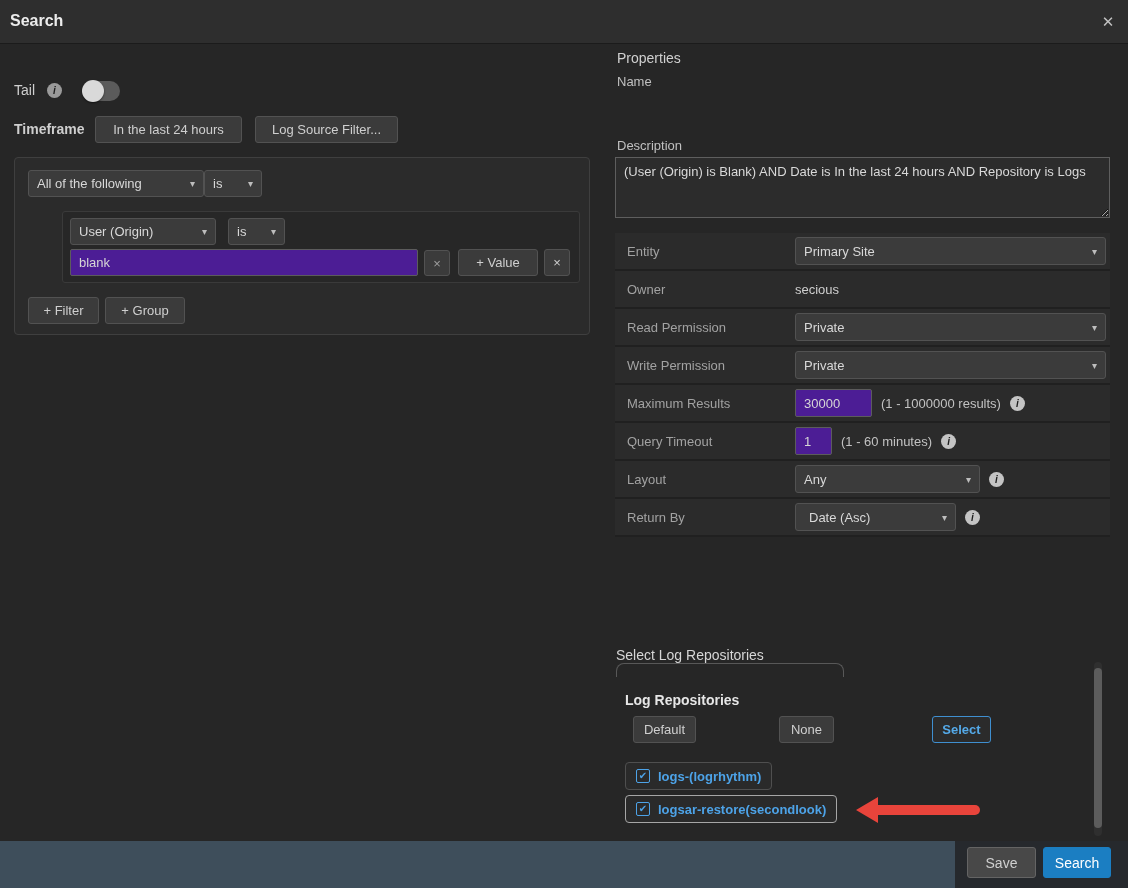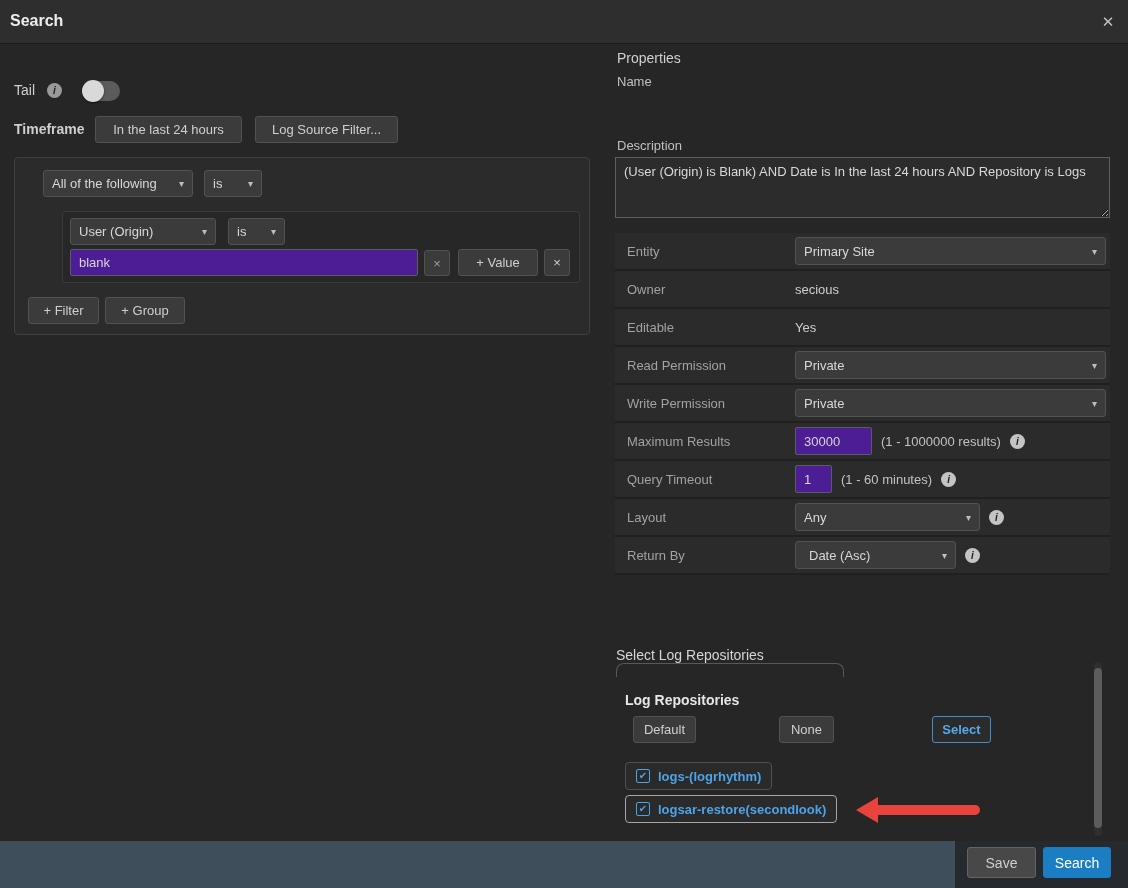--- a/index.html
+++ b/index.html
@@ -99,21 +99,21 @@
   <div class="abs toggle" style="left:84px;top:81px;">
     <div class="knob"></div>
   </div>
 
   <div class="abs label" style="left:14px;top:121px;font-weight:bold;">Timeframe</div>
   <div class="abs btn" style="left:95px;top:116px;width:147px;height:27px;">In the last 24 hours</div>
   <div class="abs btn" style="left:255px;top:116px;width:143px;height:27px;">Log Source Filter...</div>
 
   <div class="abs filter-panel" style="left:14px;top:157px;width:576px;height:178px;"></div>
 
-  <div class="abs select" style="left:43px;top:170px;width:150px;height:27px;">
+  <div class="abs select" style="left:28px;top:170px;width:176px;height:27px;">
     <span>All of the following</span>
     <span class="caret">▾</span>
   </div>
   <div class="abs select" style="left:204px;top:170px;width:58px;height:27px;">
     <span>is</span>
     <span class="caret">▾</span>
   </div>
 
   <div class="abs nested" style="left:62px;top:211px;width:518px;height:72px;"></div>
 
@@ -152,26 +152,20 @@
       </div>
     </div>
 
     <div class="prop-row">
       <div class="prop-label">Owner</div>
       <div class="prop-value">
           <span class="prop-text">secious</span>
         </div>
     </div>
 
-    <div class="prop-row">
-      <div class="prop-label">Editable</div>
-      <div class="prop-value">
-          <span class="prop-text">Yes</span>
-        </div>
-    </div>
 
     <div class="prop-row">
       <div class="prop-label">Read Permission</div>
       <div class="prop-value">
         <div class="select w311">
           <span>Private</span>
           <span class="caret">▾</span>
         </div>
       </div>
     </div>

